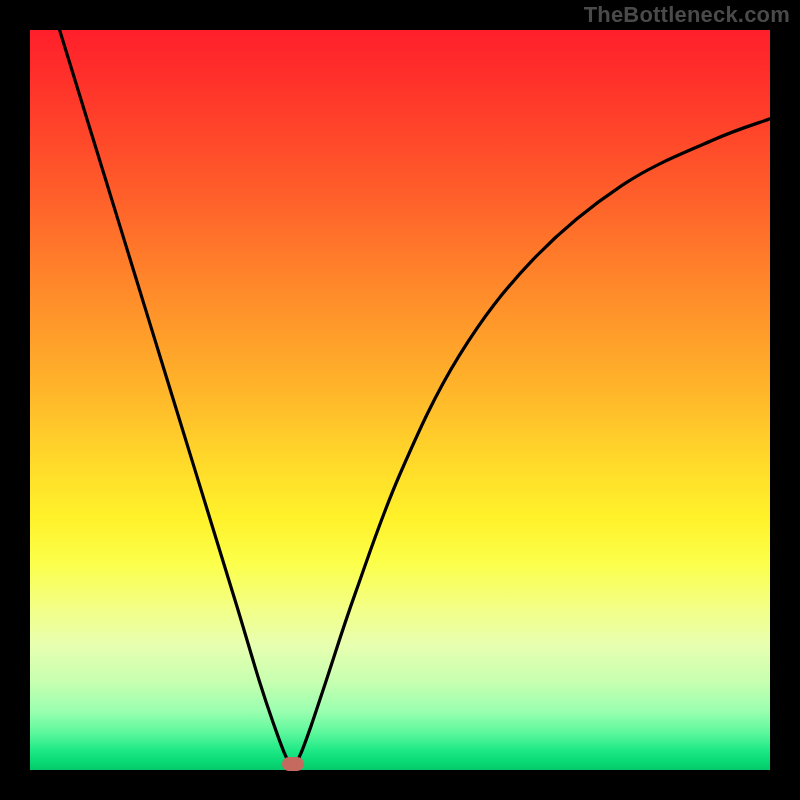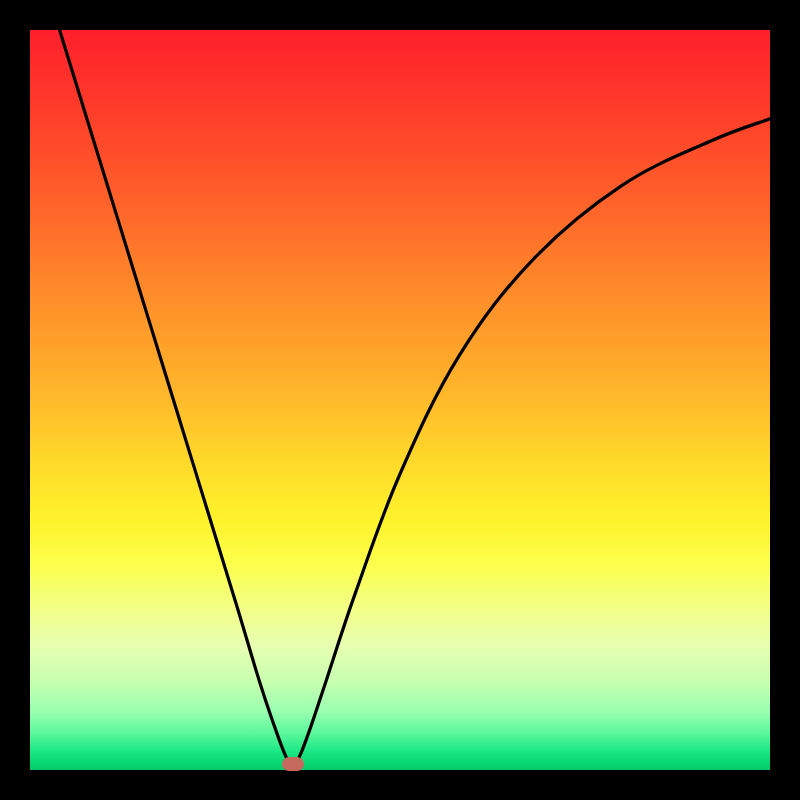--- a/index.html
+++ b/index.html
@@ -67,19 +67,20 @@
     border-radius: 7px;
     background: #c56a5f;
     z-index: 6;
     transform: translate(-50%, -50%);
   }
 </style>
 </head>
 <body>
 
 <div class="frame">
+  <div class="watermark">TheBottleneck.com</div>
   <div class="plot-area">
     <svg class="curve" viewBox="0 0 740 740" preserveAspectRatio="none">
       <path id="curve-path" fill="none" stroke="#000" stroke-width="3.2" stroke-linecap="round" stroke-linejoin="round" d="M 29.60 0.00 C 34.93 17.32, 48.54 61.57, 59.20 96.20 C 69.86 130.83, 78.14 157.77, 88.80 192.40 C 99.46 227.03, 107.74 253.97, 118.40 288.60 C 129.06 323.23, 137.34 350.17, 148.00 384.80 C 158.66 419.43, 166.94 446.37, 177.60 481.00 C 188.26 515.63, 197.88 546.56, 207.20 577.20 C 216.52 607.84, 222.74 629.89, 229.40 651.20 C 236.06 672.51, 239.54 682.28, 244.20 695.60 C 248.86 708.92, 251.97 717.87, 255.30 725.20 C 258.63 732.53, 260.04 736.30, 262.70 736.30 C 265.36 736.30, 266.77 732.53, 270.10 725.20 C 273.43 717.87, 276.54 708.92, 281.20 695.60 C 285.86 682.28, 288.01 675.18, 296.00 651.20 C 303.99 627.22, 312.28 599.70, 325.60 562.40 C 338.92 525.10, 351.35 486.62, 370.00 444.00 C 388.65 401.38, 405.22 364.23, 429.20 325.60 C 453.18 286.97, 473.90 260.04, 503.20 229.40 C 532.50 198.76, 560.03 176.71, 592.00 155.40 C 623.97 134.09, 654.16 122.99, 680.80 111.00 C 707.44 99.01, 729.34 92.80, 740.00 88.80"></path>
     </svg>
     <div id="marker" class="marker" style="left: 262.7px; top: 734.08px;"></div>
   </div>
 </div>
 
 </body></html>

